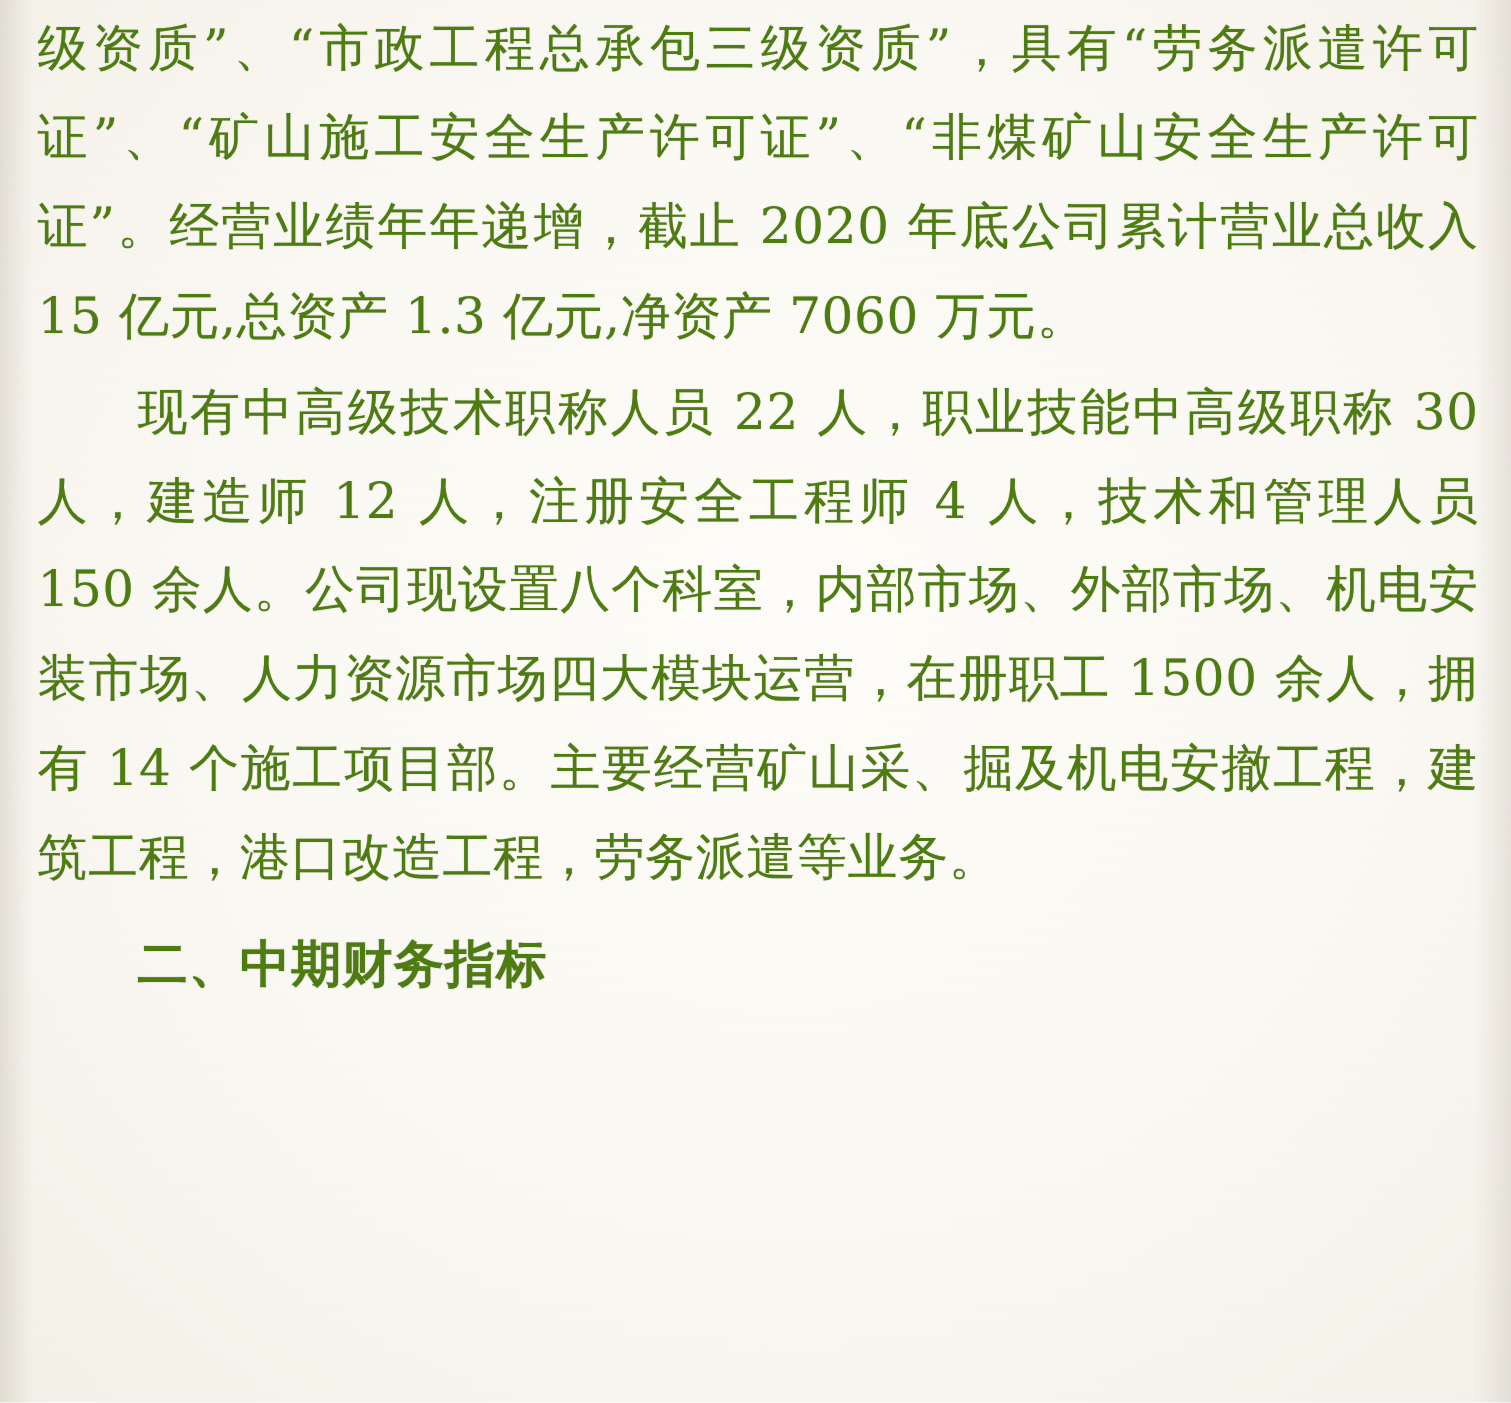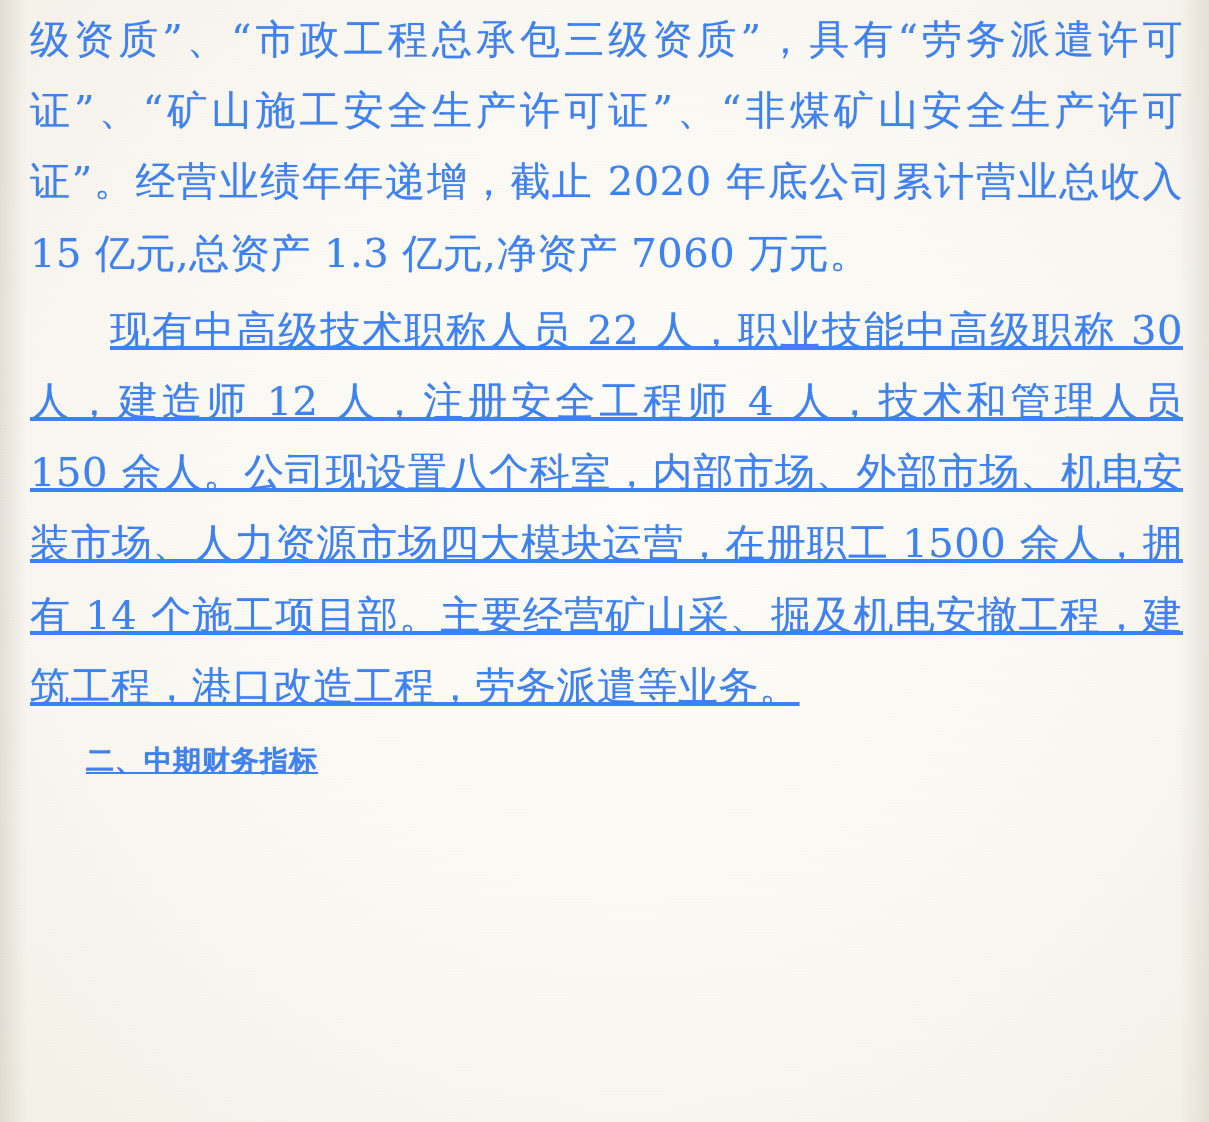--- a/index.html
+++ b/index.html
@@ -42,48 +42,46 @@
     width: 30px;
     background: linear-gradient(to left, rgba(120,110,95,0.14), rgba(120,110,95,0));
     pointer-events: none;
   }
 
   .content {
     position: absolute;
     left: 30px;
     right: 26px;
     top: 4px;
-    color: #3b82f6;
+    color: #4d7c0f;
   }
 
   .para {
     font-size: 40px;
     line-height: 1.78;
     letter-spacing: 0.5px;
     text-align: justify;
     text-justify: inter-ideograph;
     margin: 0 0 6px 0;
     text-shadow: 0 0 1px rgba(20,22,28,0.28);
   }
   .para.indent {
     text-indent: 2em;
-    text-decoration: underline;
   }
   .para.cont {
     text-indent: 0;
   }
   .heading {
-    font-size: 28px;
+    font-size: 40px;
     line-height: 1.78;
     font-weight: 700;
     text-indent: 2em;
     margin: 14px 0 2px 0;
     letter-spacing: 1px;
     text-shadow: 0 0 1px rgba(20,22,28,0.45);
-    text-decoration: underline;
   }
 </style>
 </head>
 <body>
 
 <div class="paper"></div>
 <div class="edge-left"></div>
 <div class="edge-right"></div>
 
 <div class="content">

